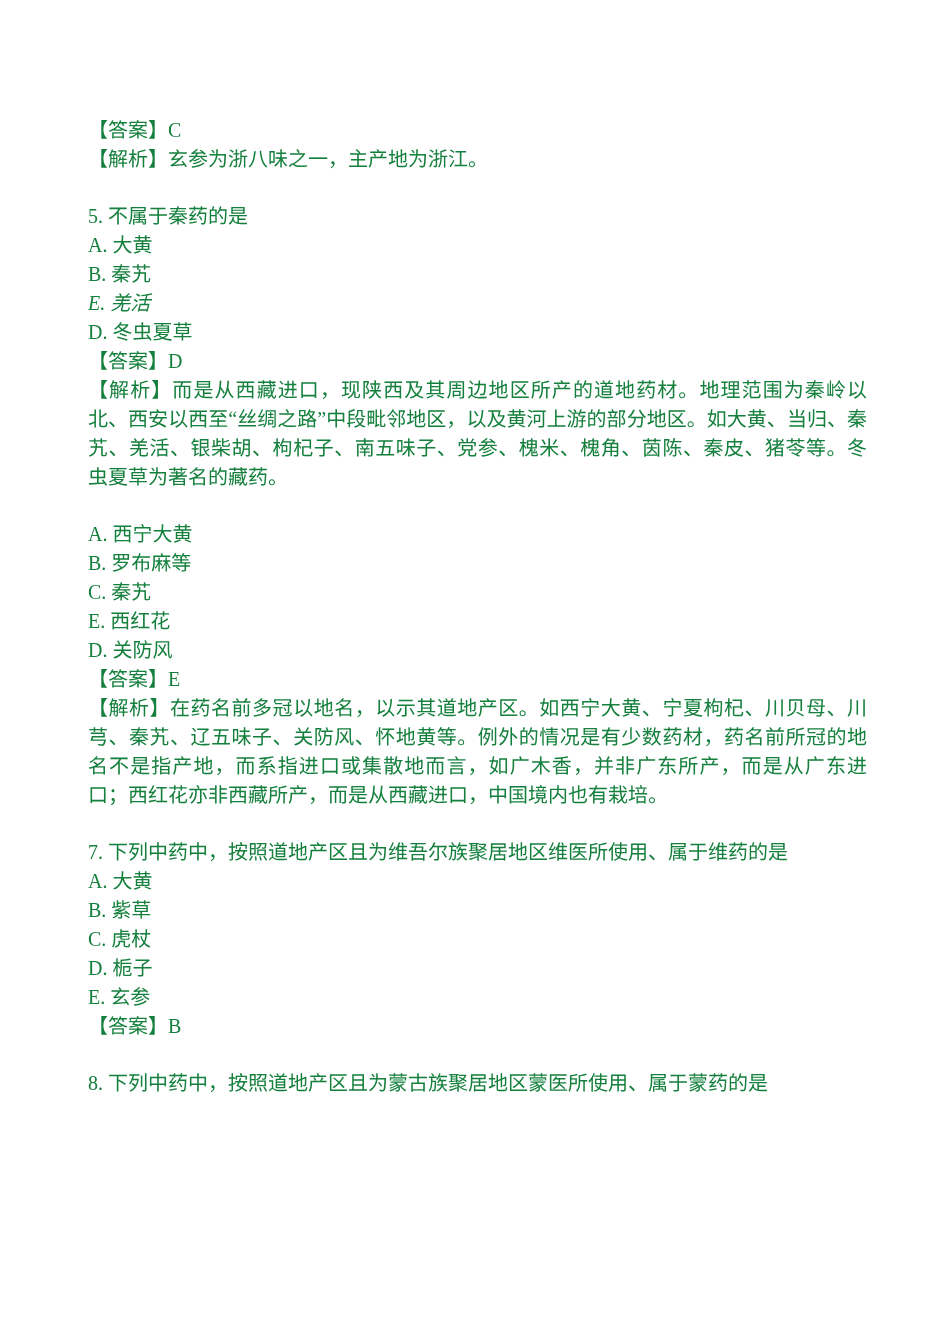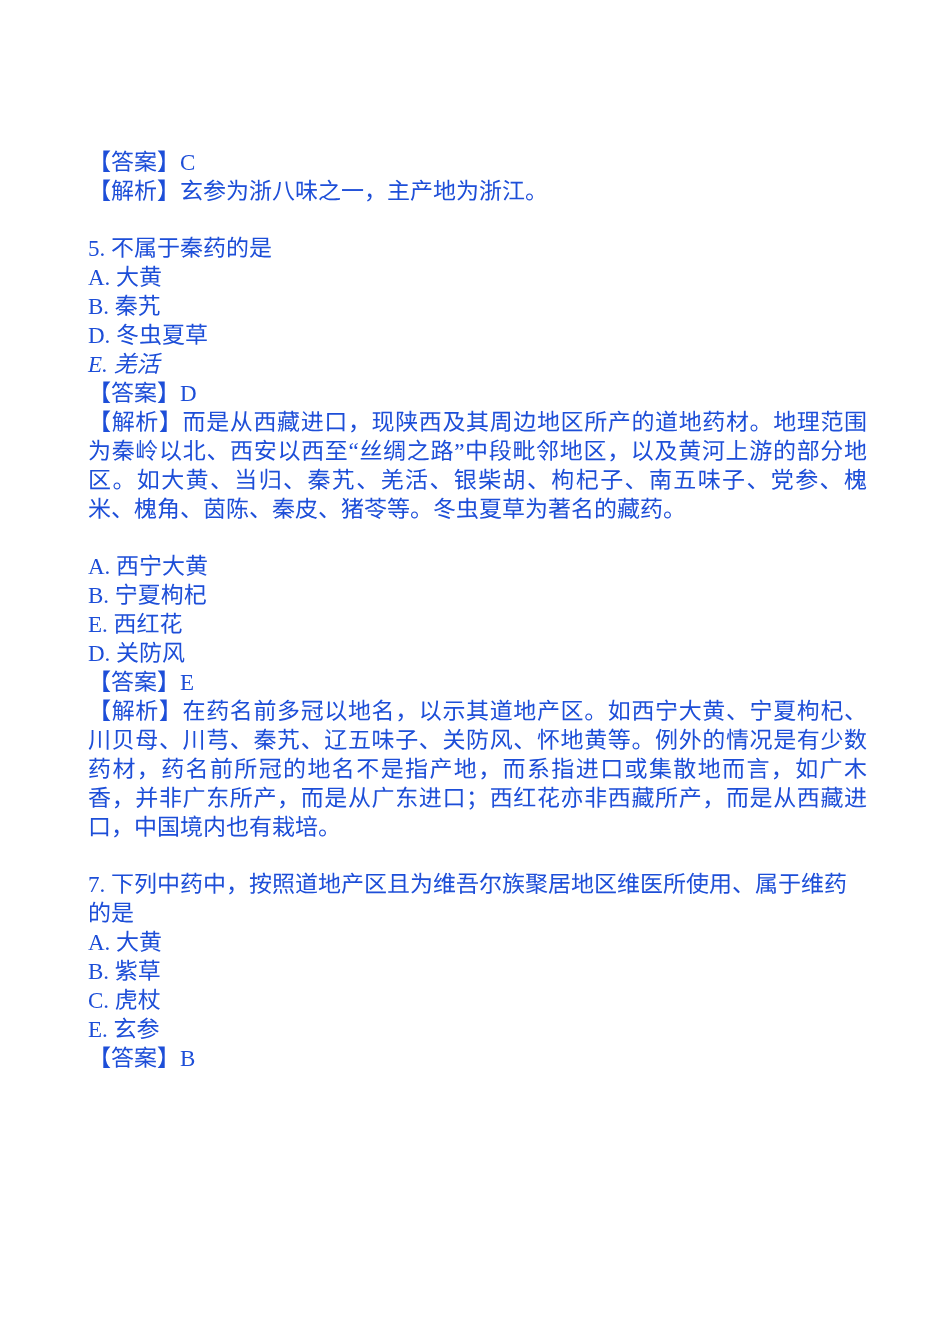--- a/index.html
+++ b/index.html
@@ -13,24 +13,23 @@
     height: 1344px;
     background: #ffffff;
     overflow: hidden;
     font-family: "Liberation Serif", "DejaVu Serif", serif;
   }
   .content {
     position: absolute;
     left: 88px;
     top: 116px;
     width: 779px;
-    font-size: 23px;
+    font-size: 20px;
     line-height: 29px;
-    color: #1d4ed8;
-    margin-top: 32px;
+    color: #15803d;
   }
   .line {
     white-space: pre-wrap;
   }
   .para {
     text-align: justify;
     white-space: pre-wrap;
   }
   .italic {
     font-style: italic;
@@ -53,45 +52,50 @@
       <div class="line">【答案】C</div>
       <div class="para">【解析】玄参为浙八味之一，主产地为浙江。</div>
     </section>
 
     <div class="spacer"></div>
 
     <section>
       <div class="line">5. 不属于秦药的是</div>
       <div class="line">A. 大黄</div>
       <div class="line">B. 秦艽</div>
+      <div class="line italic">E. 羌活</div>
       <div class="line">D. 冬虫夏草</div>
-      <div class="line italic">E. 羌活</div>
       <div class="line">【答案】D</div>
       <div class="para">【解析】而是从西藏进口，现陕西及其周边地区所产的道地药材。地理范围为秦岭以北、西安以西至“丝绸之路”中段毗邻地区，以及黄河上游的部分地区。如大黄、当归、秦艽、羌活、银柴胡、枸杞子、南五味子、党参、槐米、槐角、茵陈、秦皮、猪苓等。冬虫夏草为著名的藏药。</div>
     </section>
 
     <div class="spacer"></div>
 
     <section>
       <div class="line">A. 西宁大黄</div>
-      <div class="line">B. 宁夏枸杞</div>
+      <div class="line">B. 罗布麻等</div>
+      <div class="line">C. 秦艽</div>
       <div class="line">E. 西红花</div>
       <div class="line">D. 关防风</div>
       <div class="line">【答案】E</div>
       <div class="para">【解析】在药名前多冠以地名，以示其道地产区。如西宁大黄、宁夏枸杞、川贝母、川芎、秦艽、辽五味子、关防风、怀地黄等。例外的情况是有少数药材，药名前所冠的地名不是指产地，而系指进口或集散地而言，如广木香，并非广东所产，而是从广东进口；西红花亦非西藏所产，而是从西藏进口，中国境内也有栽培。</div>
     </section>
 
     <div class="spacer"></div>
 
     <section>
       <div class="line">7. 下列中药中，按照道地产区且为维吾尔族聚居地区维医所使用、属于维药的是</div>
       <div class="line">A. 大黄</div>
       <div class="line">B. 紫草</div>
       <div class="line">C. 虎杖</div>
+      <div class="line">D. 栀子</div>
       <div class="line">E. 玄参</div>
       <div class="line">【答案】B</div>
     </section>
 
     <div class="spacer"></div>
 
+    <section>
+      <div class="line">8. 下列中药中，按照道地产区且为蒙古族聚居地区蒙医所使用、属于蒙药的是</div>
+    </section>
 
   </div>
 </div>
 
 </body></html>

